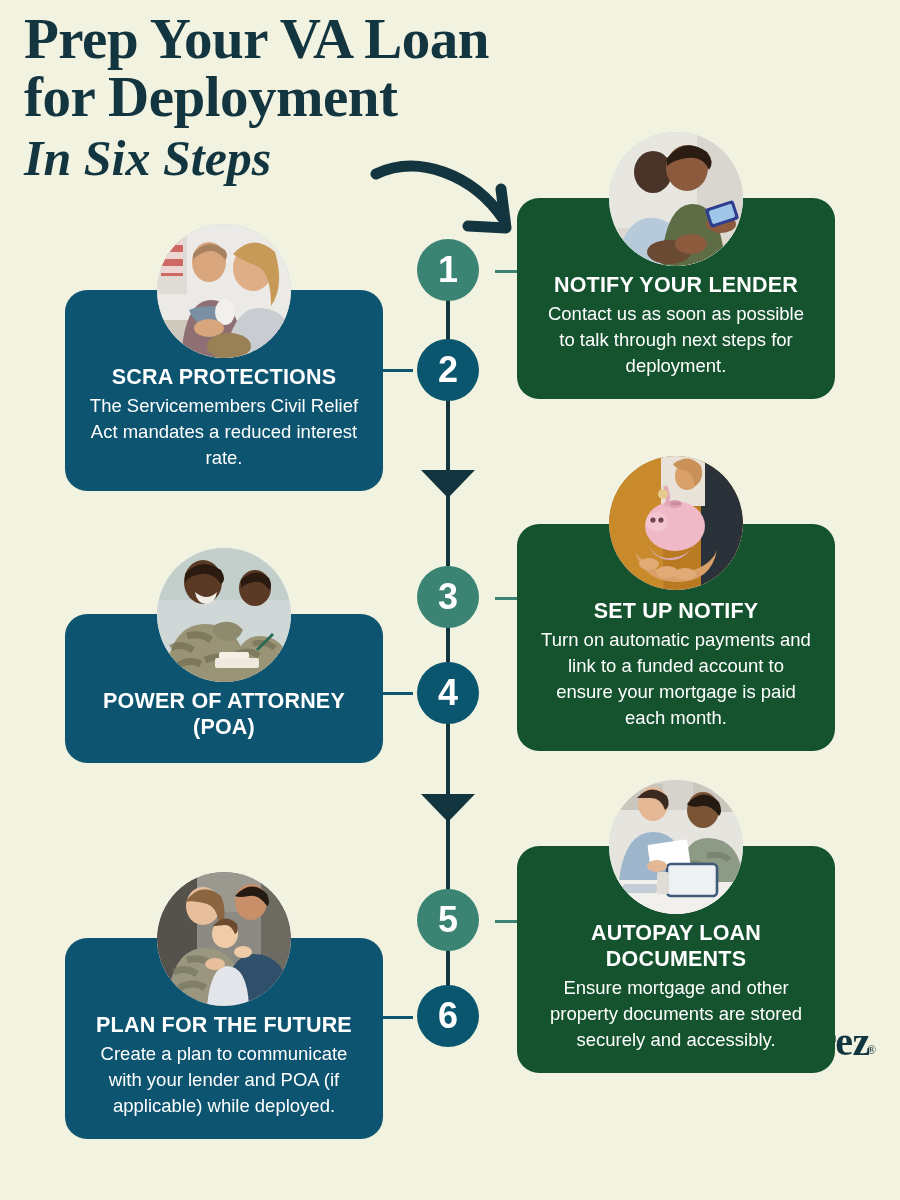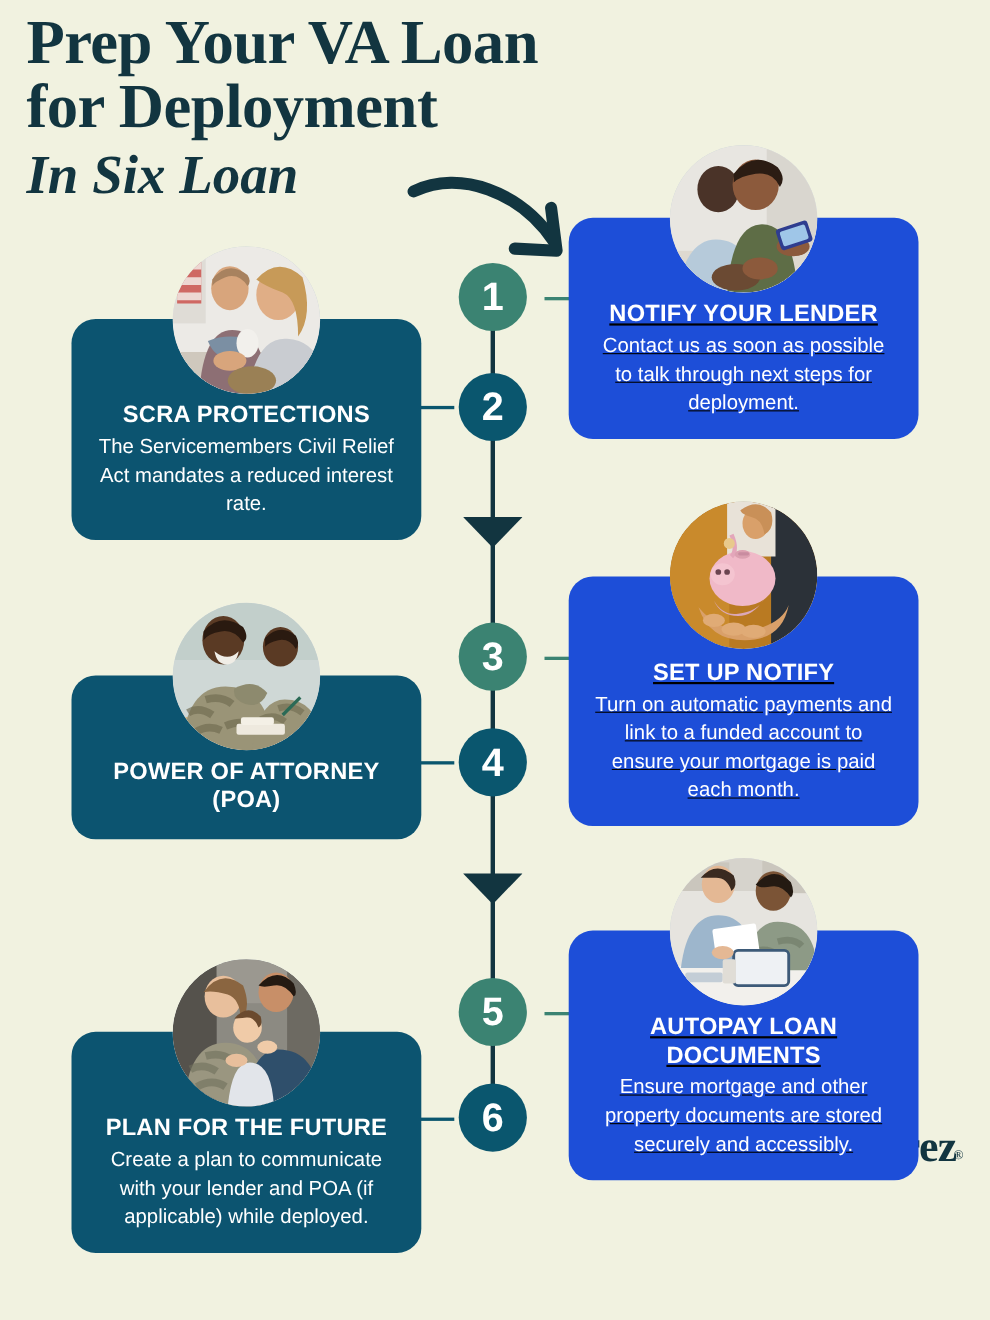--- a/index.html
+++ b/index.html
@@ -88,21 +88,21 @@
   
   .card{
     position:absolute;
     width:318px;
     border-radius:22px;
     z-index:4;
     padding:74px 22px 20px 22px;
     text-align:center;
   }
   .card.dark{ background:#0c5470; }
-  .card.green{ background:#1d4ed8;text-decoration:underline; }
+  .card.green{ background:#14532d; }
 
   .card-title{
     color:#ffffff;
     font-weight:700;
     font-size:21.5px;
     line-height:26px;
     letter-spacing:0.2px;
     margin-bottom:3px;
   }
   .card-body{
@@ -148,21 +148,21 @@
   }
 </style>
 </head>
 <body>
 
 <div id="infographic">
 
   <div class="title-block">
     <div class="title-line">Prep Your VA Loan</div>
     <div class="title-line">for Deployment</div>
-    <div class="title-sub">In Six Loan</div>
+    <div class="title-sub">In Six Steps</div>
   </div>
 
   <div class="curve-arrow">
     <svg width="165" height="95" viewBox="0 0 165 95">
       <path d="M8 26 C 50 6, 105 26, 136 72" stroke="#123540" stroke-width="11" fill="none" stroke-linecap="round"></path>
       <path d="M100 78 L 138 80 L 133 41" stroke="#123540" stroke-width="11" fill="none" stroke-linecap="round" stroke-linejoin="round"></path>
     </svg>
   </div>
 
   <div class="spine"></div>

